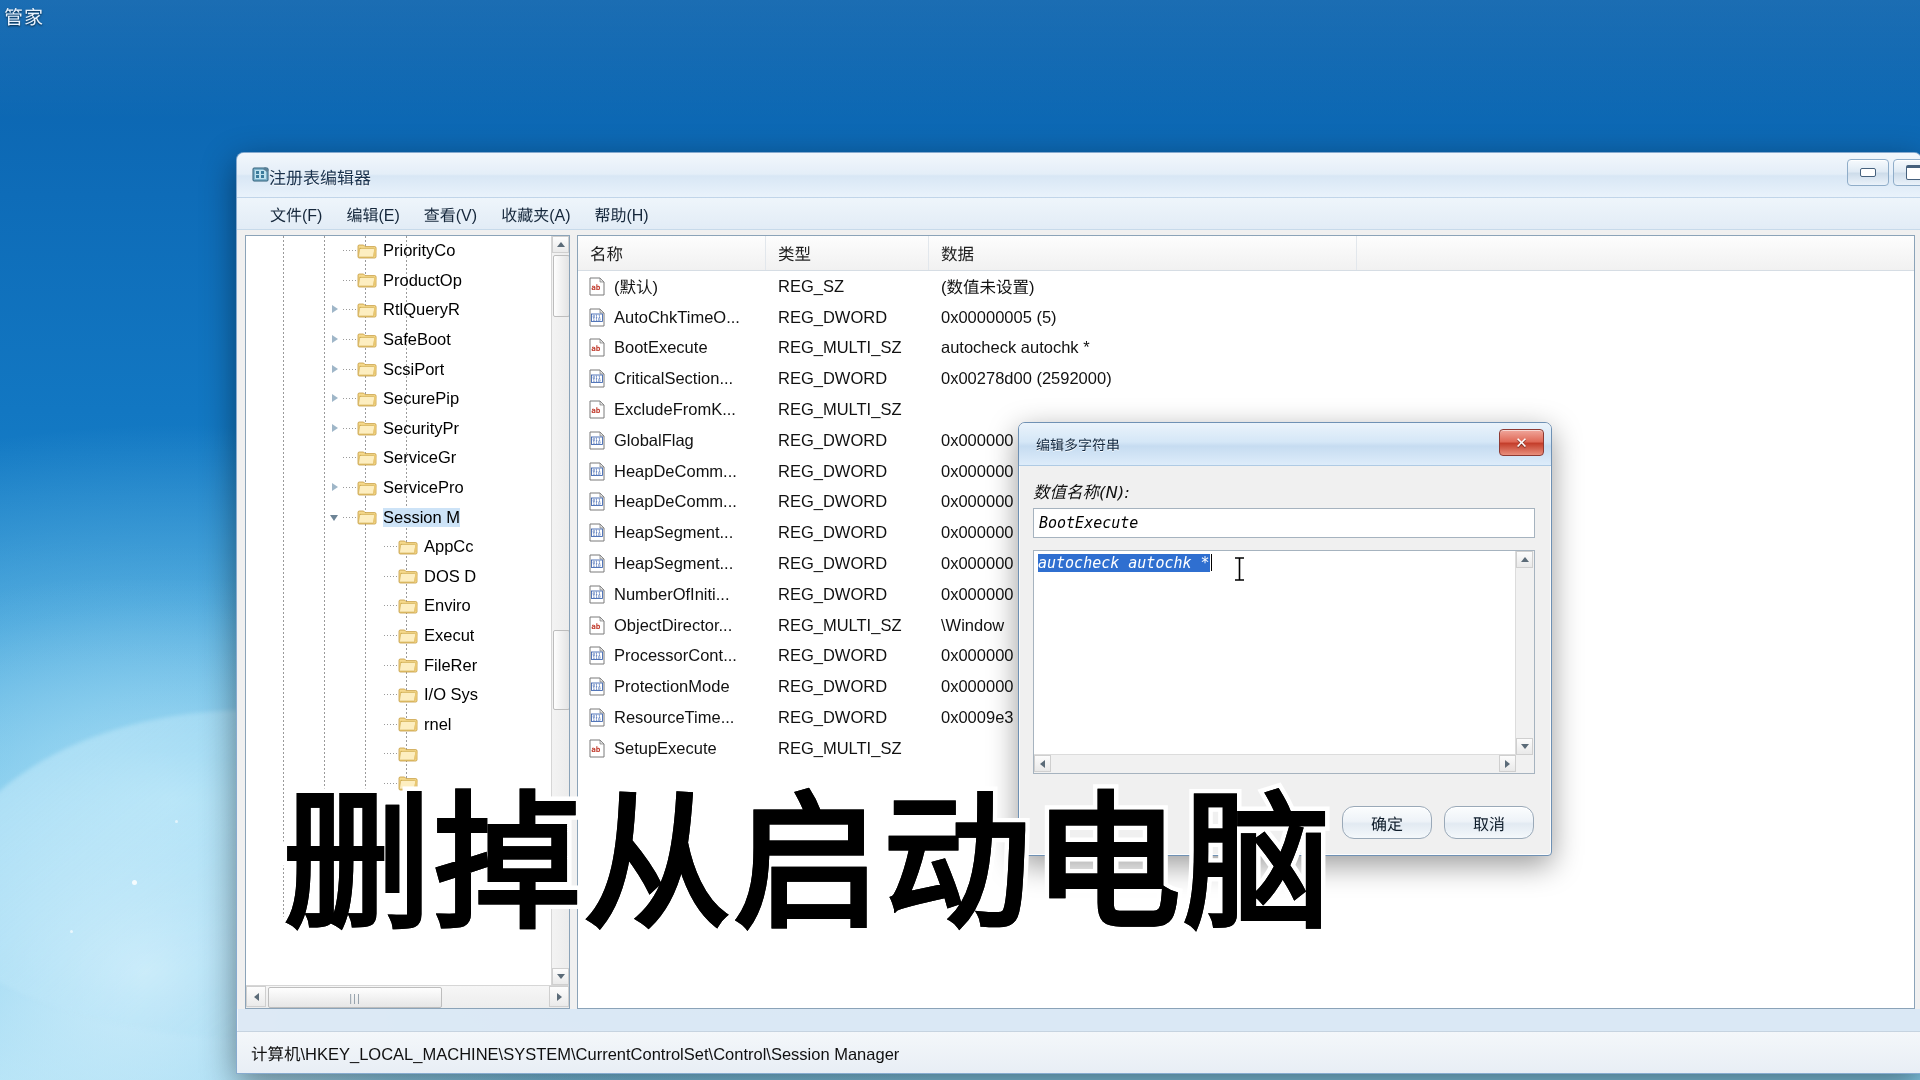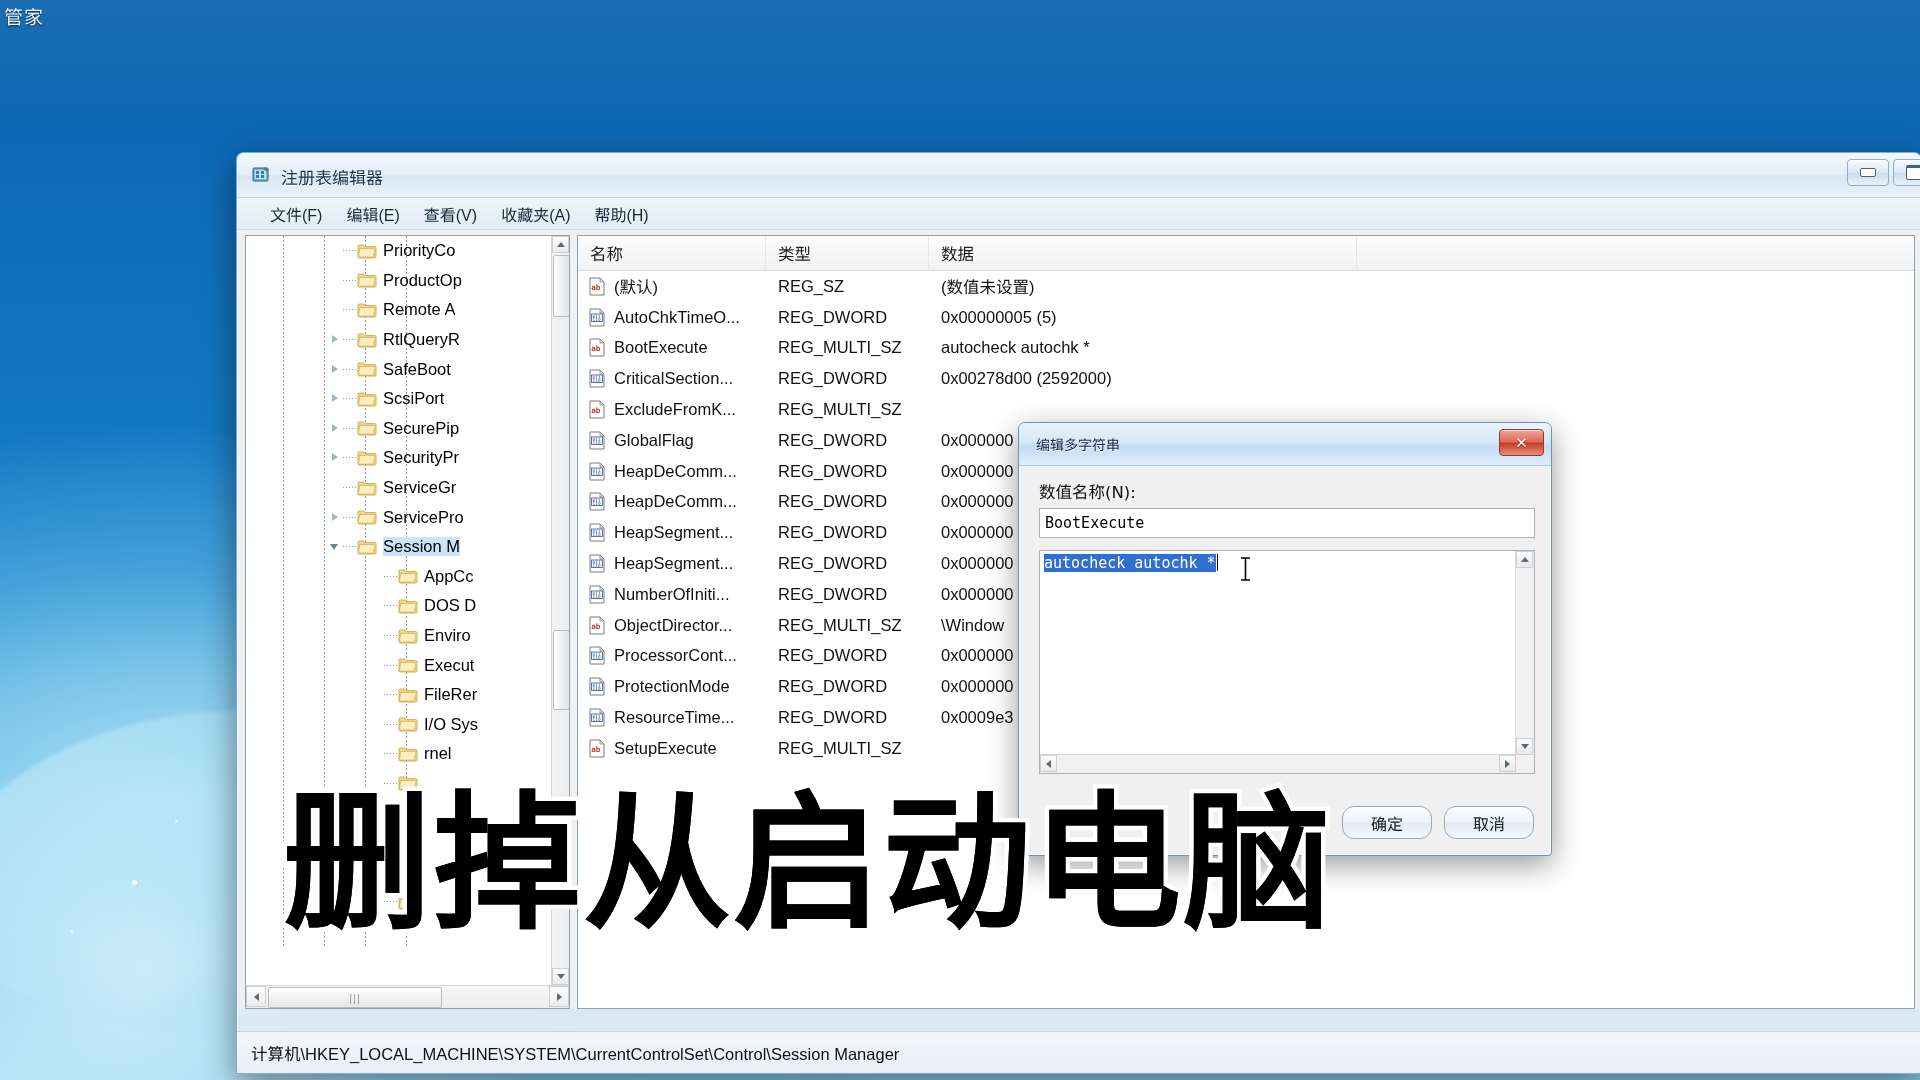--- a/index.html
+++ b/index.html
@@ -50,21 +50,21 @@
   }
   .titlebar{
     height:44px;position:relative;
     background:linear-gradient(180deg,#f2f7fc 0%, #e4eef8 48%, #d8e7f5 52%, #e9f2fb 100%);
     border-bottom:1px solid rgba(160,190,220,.6);
   }
   .title-ico{
     position:absolute;left:14px;top:11px;width:21px;height:21px;
   }
   .title-txt{
-    position:absolute;left:44px;top:11px;font-size:17px;color:#18314d;
+    position:absolute;left:32px;top:11px;font-size:17px;color:#18314d;
     text-shadow:0 1px 0 rgba(255,255,255,.9);
     text-align:center;
   }
   .wincontrols{position:absolute;right:-14px;top:6px;display:flex;gap:4px;}
   .wc{
     width:40px;height:25px;border:1px solid #8fadc9;border-radius:4px;
     background:linear-gradient(180deg,#f6fafd 0%,#dfeaf4 47%,#cddcea 53%,#eaf2fa 100%);
     display:flex;align-items:center;justify-content:center;
     box-shadow:inset 0 1px 0 rgba(255,255,255,.9);
   }
@@ -166,21 +166,21 @@
   .dlg-title-txt{position:absolute;left:17px;top:11px;font-size:14px;color:#13283f;
     text-shadow:0 1px 0 rgba(255,255,255,.85);}
   .dlg-close{
     position:absolute;right:7px;top:6px;width:43px;height:25px;border-radius:4px;
     border:1px solid #8e3a33;
     background:linear-gradient(180deg,#f0a79c 0%,#e06a58 46%,#c43f2c 54%,#e98f7c 100%);
     display:flex;align-items:center;justify-content:center;
     box-shadow:inset 0 1px 0 rgba(255,255,255,.55);
     color:#fff;font-size:15px;font-weight:bold;text-shadow:0 1px 1px rgba(0,0,0,.5);
   }
-  .dlg-body{padding:13px 16px 0 20px;}
+  .dlg-body{padding:13px 16px 0 14px;font-style:italic;}
   .dlg-label{font-size:16.5px;color:#111;margin-bottom:5px;font-family:"DejaVu Sans",sans-serif;}
   .dlg-input{
     height:28px;border:1px solid #a6b3bf;background:#fff;
     display:flex;align-items:center;padding-left:5px;margin-bottom:12px;
     font-family:"DejaVu Sans Mono","Liberation Mono",monospace;font-size:15px;color:#000;
   }
   .dlg-textwrap{
     position:relative;height:222px;border:1px solid #a6b3bf;background:#fff;margin-bottom:3px;
   }
   .dlg-text{
@@ -301,33 +301,20 @@
                 <svg width="20" height="16" viewBox="0 0 20 16">
                   <path d="M1 3.2c0-.7.5-1.2 1.2-1.2h4.4l1.5 1.6h9.7c.7 0 1.2.5 1.2 1.2v9.0c0 .7-.5 1.2-1.2 1.2H2.2c-.7 0-1.2-.5-1.2-1.2z" fill="#f5d98c" stroke="#c49a3f" stroke-width=".8"></path>
                   <path d="M2.6 5.4h14.3c.6 0 1 .5.9 1.1l-1.2 6.8c-.1.5-.5.8-1 .8H2.4c-.6 0-1-.5-.9-1.1l1.1-6.8c.1-.5.5-.8 1-.8z" fill="#fdeec0" stroke="#cda94e" stroke-width=".7"></path>
                   <path d="M16.4 6.1c.5 0 .9.4.8.9l-1.1 6.5h1.2c.5 0 .9-.3 1-.8l1.1-6.6c.1-.5-.3-1-.8-1z" fill="#e9c772"></path>
                 </svg>
               </span>
               <span class="tlabel">ProductOp</span>
             </div>
             <div class="tnode">
               <span style="display: inline-block; flex: 0 0 auto; width: 82px;"></span>
-              <span class="tw"></span>
-              <span class="dashlead"></span>
-              <span class="folder">
-                <svg width="20" height="16" viewBox="0 0 20 16">
-                  <path d="M1 3.2c0-.7.5-1.2 1.2-1.2h4.4l1.5 1.6h9.7c.7 0 1.2.5 1.2 1.2v9.0c0 .7-.5 1.2-1.2 1.2H2.2c-.7 0-1.2-.5-1.2-1.2z" fill="#f5d98c" stroke="#c49a3f" stroke-width=".8"></path>
-                  <path d="M2.6 5.4h14.3c.6 0 1 .5.9 1.1l-1.2 6.8c-.1.5-.5.8-1 .8H2.4c-.6 0-1-.5-.9-1.1l1.1-6.8c.1-.5.5-.8 1-.8z" fill="#fdeec0" stroke="#cda94e" stroke-width=".7"></path>
-                  <path d="M16.4 6.1c.5 0 .9.4.8.9l-1.1 6.5h1.2c.5 0 .9-.3 1-.8l1.1-6.6c.1-.5-.3-1-.8-1z" fill="#e9c772"></path>
-                </svg>
-              </span>
-              <span class="tlabel">Remote A</span>
-            </div>
-            <div class="tnode">
-              <span style="display: inline-block; flex: 0 0 auto; width: 82px;"></span>
               <span class="tw arrow"></span>
               <span class="dashlead"></span>
               <span class="folder">
                 <svg width="20" height="16" viewBox="0 0 20 16">
                   <path d="M1 3.2c0-.7.5-1.2 1.2-1.2h4.4l1.5 1.6h9.7c.7 0 1.2.5 1.2 1.2v9.0c0 .7-.5 1.2-1.2 1.2H2.2c-.7 0-1.2-.5-1.2-1.2z" fill="#f5d98c" stroke="#c49a3f" stroke-width=".8"></path>
                   <path d="M2.6 5.4h14.3c.6 0 1 .5.9 1.1l-1.2 6.8c-.1.5-.5.8-1 .8H2.4c-.6 0-1-.5-.9-1.1l1.1-6.8c.1-.5.5-.8 1-.8z" fill="#fdeec0" stroke="#cda94e" stroke-width=".7"></path>
                   <path d="M16.4 6.1c.5 0 .9.4.8.9l-1.1 6.5h1.2c.5 0 .9-.3 1-.8l1.1-6.6c.1-.5-.3-1-.8-1z" fill="#e9c772"></path>
                 </svg>
               </span>
               <span class="tlabel">RtlQueryR</span>

